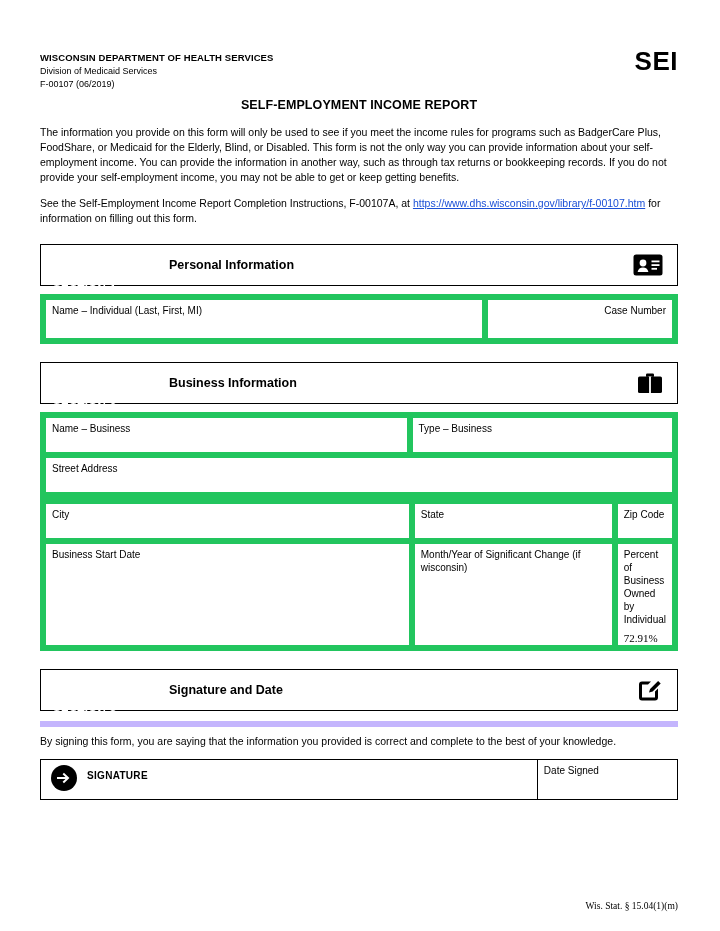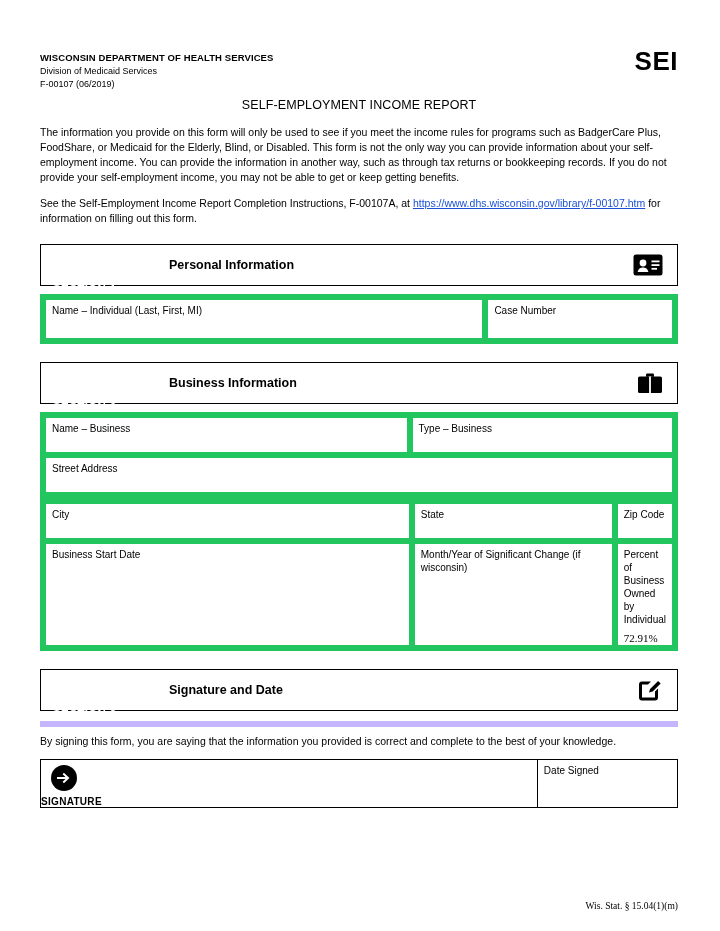--- a/index.html
+++ b/index.html
@@ -53,21 +53,21 @@
     font-size: 26px;
     font-weight: bold;
     letter-spacing: 0.5px;
     line-height: 1;
     margin-top: -4px;
   }
 
   .form-title {
     text-align: center;
     font-size: 12.5px;
-    font-weight: normal;
+    font-weight: bold;
     margin-top: 8px;
     letter-spacing: 0.1px;
   }
 
   .intro {
     font-size: 10.5px;
     line-height: 1.42;
     margin-top: 13px;
   }
   .intro p { margin: 0 0 11px 0; }
@@ -158,21 +158,20 @@
     height: 34px;
     padding: 5px 6px 0 6px;
   }
   .sig-cell {
     padding-left: 0 !important;
     position: relative;
   }
   .sig-inner {
     display: flex;
     align-items: flex-start;
-    flex-direction: column;
   }
   .arrow-badge {
     width: 26px;
     height: 26px;
     border-radius: 50%;
     background: #000;
     color: #fff;
     display: flex;
     align-items: center;
     justify-content: center;
@@ -231,21 +230,21 @@
         </svg>
       </div>
     </div>
 
     <table class="field-table">
       <tbody>
           <tr>
         <td class="tall no-left" style="width:70%;">
           <span>Name – Individual (Last, First, MI)</span>
         </td>
-        <td class="tall no-right" style="width:30%;">
+        <td class="tall no-right" style="width:30%;text-align:right;">
           <span>Case Number</span>
         </td>
       </tr>
     </tbody>
       </table>
 
     <div class="section-bar">
       <div class="tag">SECTION 6</div>
       <div class="sec-title">Business Information</div>
       <div class="sec-icon">

